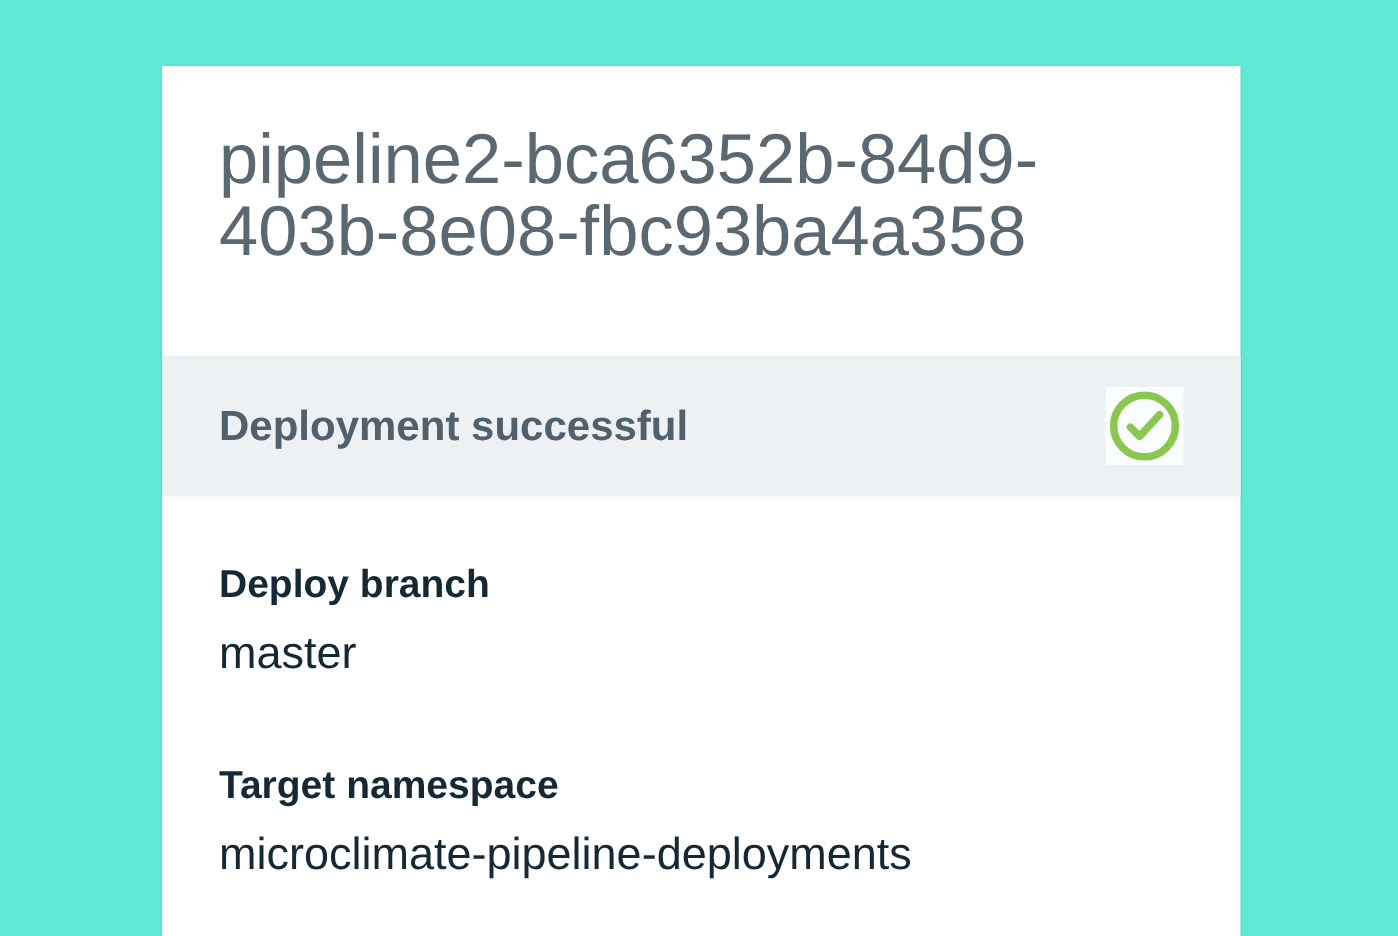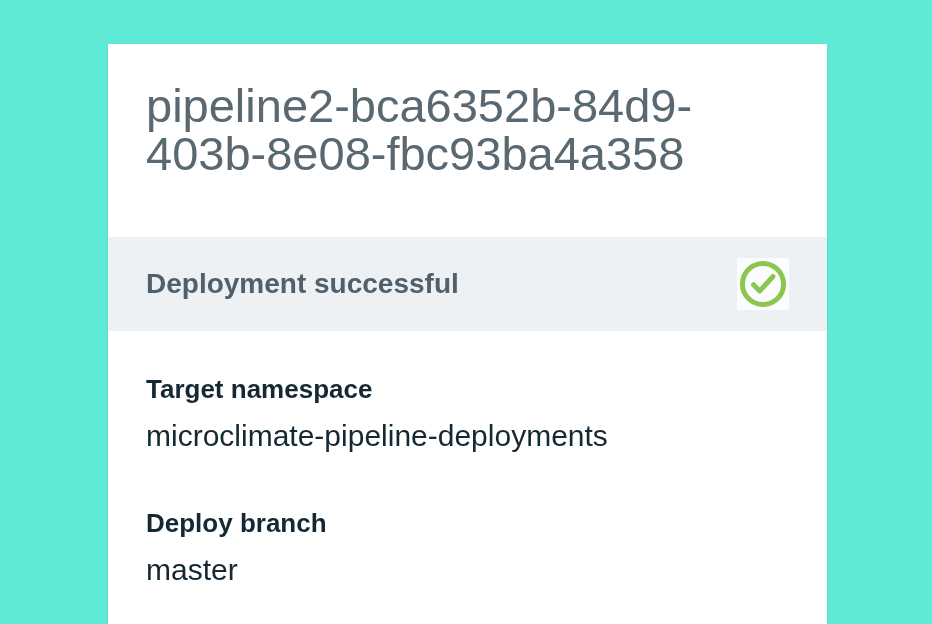--- a/index.html
+++ b/index.html
@@ -90,24 +90,24 @@
         <svg width="50" height="50" viewBox="0 0 26 26" fill="none" xmlns="http://www.w3.org/2000/svg" style="color: rgb(139, 199, 80);">
           <circle cx="13" cy="13" r="10.7" stroke="currentColor" stroke-width="2.6"></circle>
           <path d="M8.1 13.4 L11.3 16.6 L18.2 9.1" stroke="currentColor" stroke-width="2.6" stroke-linecap="round" stroke-linejoin="round"></path>
         </svg>
       </span>
     </div>
 
     <div class="card-body">
 
       <div class="field">
-        <div class="field-label">Target namespace</div>
-        <div class="field-value">microclimate-pipeline-deployments</div>
+        <div class="field-label">Deploy branch</div>
+        <div class="field-value">master</div>
       </div>
 
       <div class="field">
-        <div class="field-label">Deploy branch</div>
-        <div class="field-value">master</div>
+        <div class="field-label">Target namespace</div>
+        <div class="field-value">microclimate-pipeline-deployments</div>
       </div>
 
     </div>
   </div>
 </div>
 
 </body></html>

